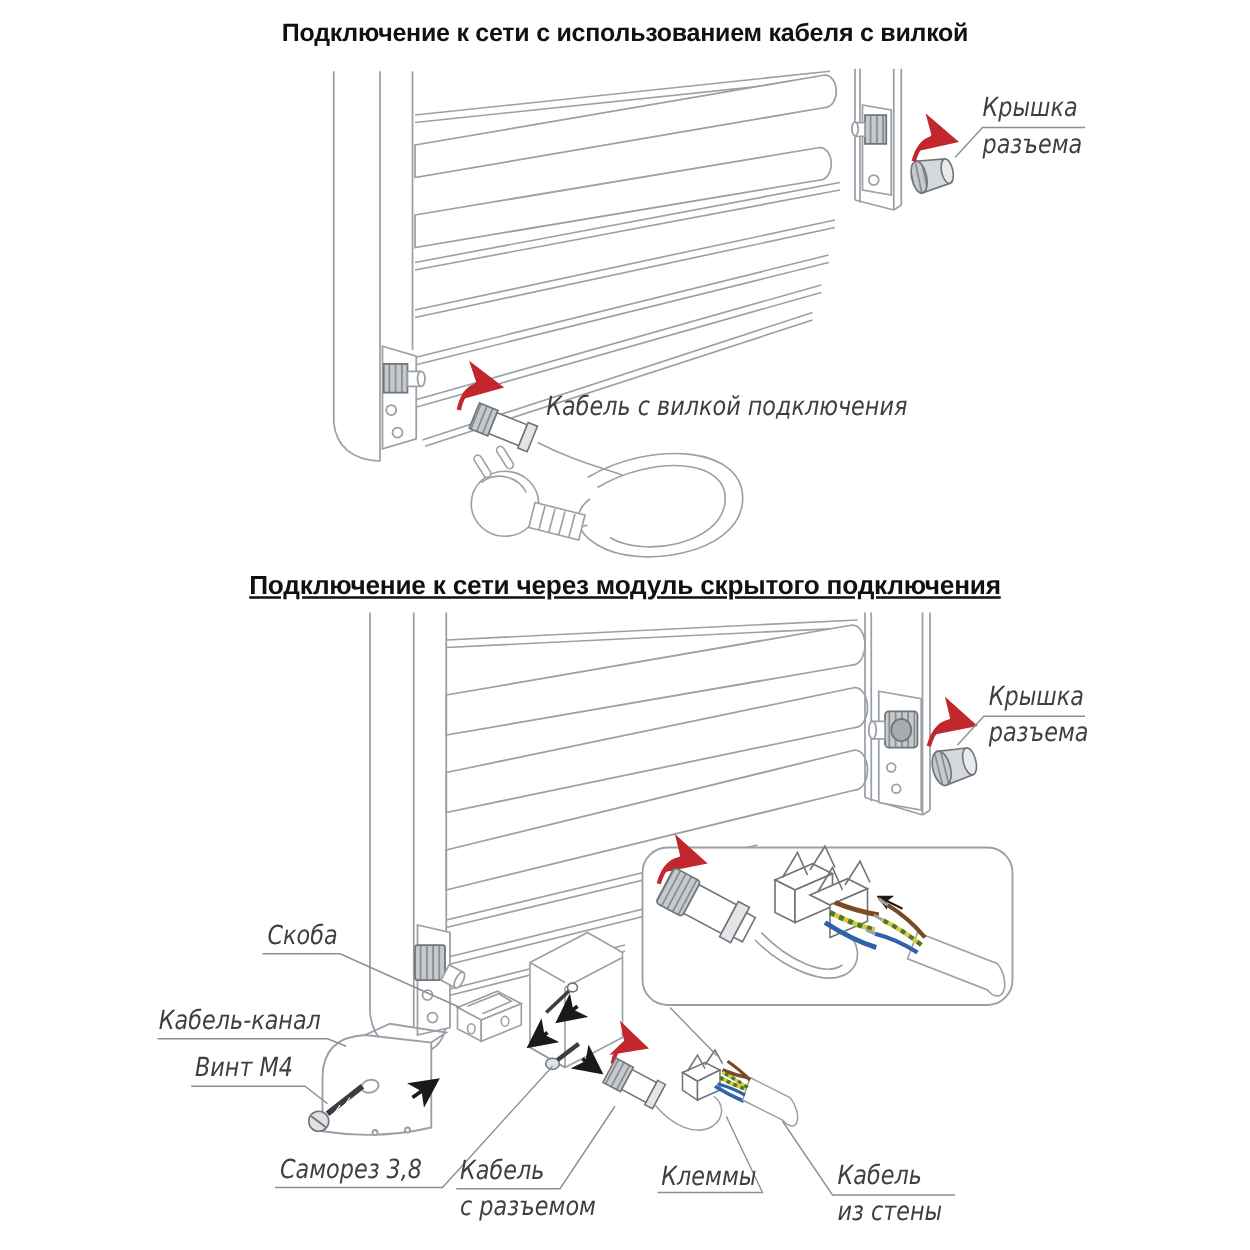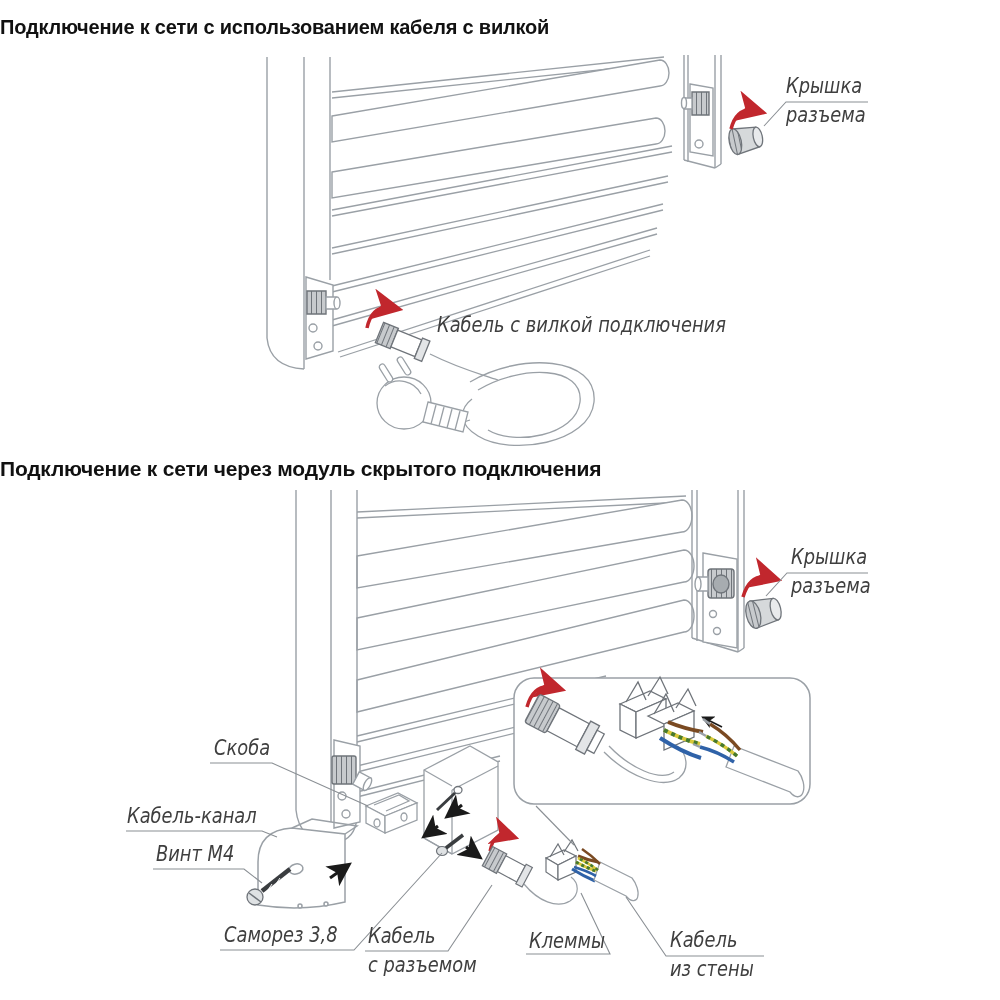--- a/index.html
+++ b/index.html
@@ -1,22 +1,22 @@
 <!DOCTYPE html>
 <html style="--bg: #ffffff; --line: #9aa0a6; --dark_line: #6f747a; --metal: #c7cacd; --metal_dark: #a7acb0; --arrow_red: #c1272d; --arrow_black: #1a1a1a; --wire_brown: #7a4a22; --wire_yellow: #d9c93a; --wire_green: #46792e; --wire_blue: #2f62a8; --text: #3f3f3f; --title: #111111;"><head>
 <meta charset="utf-8">
 <style>
   html,body{margin:0;padding:0;background:#ffffff;}
   #canvas{position:relative;width:1000px;height:1000px;background:var(--bg,#fff);overflow:hidden;
           font-family:"Liberation Sans",sans-serif;}
   #art{position:absolute;left:0;top:0;}
-  .title{position:absolute;left:0;width:1000px;text-align:left;color:var(--title,#111);
+  .title{position:absolute;left:0;width:1000px;text-align:center;color:var(--title,#111);
          font-family:"Liberation Sans",sans-serif;font-weight:bold;letter-spacing:-0.2px;}
   #title-top{top:16px;font-size:20px;}
-  #title-bottom{top:457px;font-size:21px;}
+  #title-bottom{top:457px;font-size:21px;text-decoration:underline;}
   .callout{position:absolute;color:var(--text,#3f3f3f);
            font-family:"DejaVu Sans",sans-serif;font-style:italic;font-size:21px;
            transform:scaleX(0.85);transform-origin:left top;white-space:nowrap;line-height:29px;}
   .callout .l2{display:block;}
   
   #co-top-cover{left:786px;top:72px;}
   #co-top-cable{left:437px;top:311px;}
   #co-bottom-cover{left:791px;top:543px;}
   #co-bracket{left:214px;top:734px;}
   #co-channel{left:127px;top:802px;}

